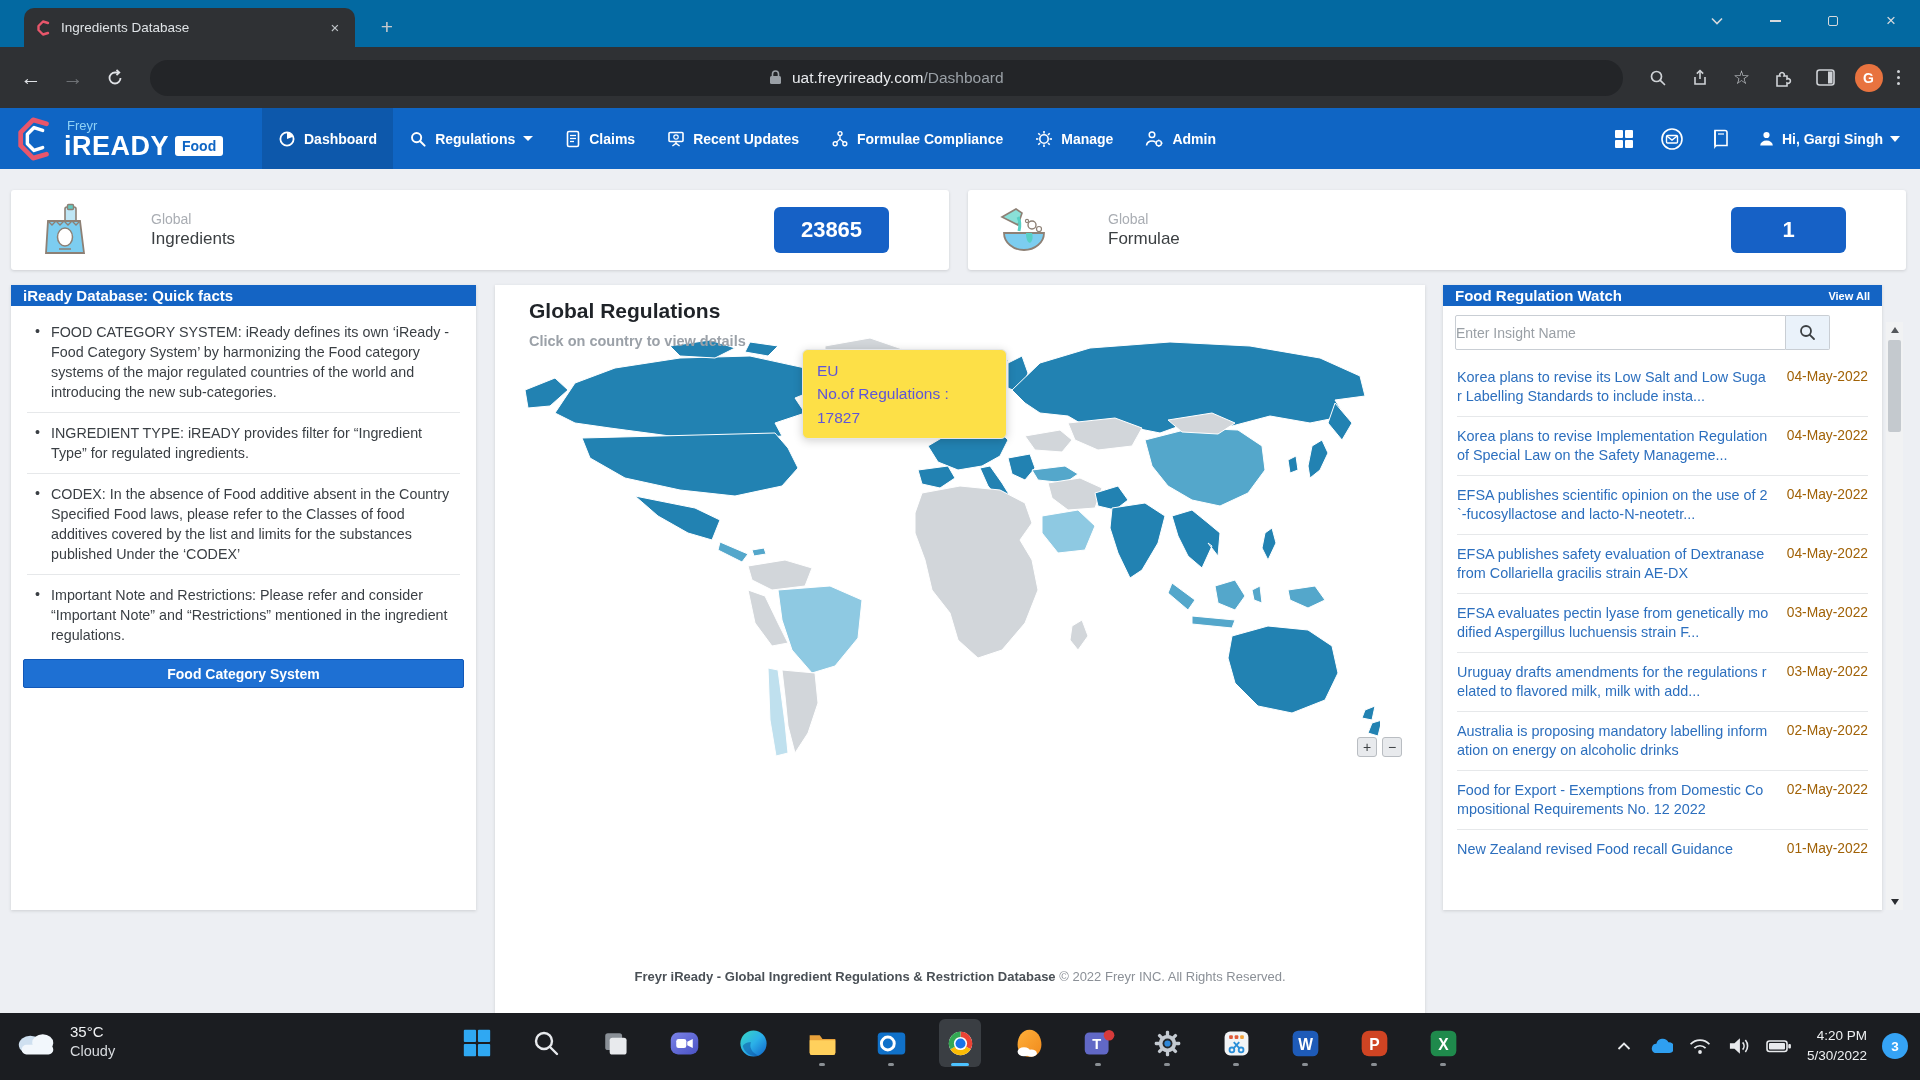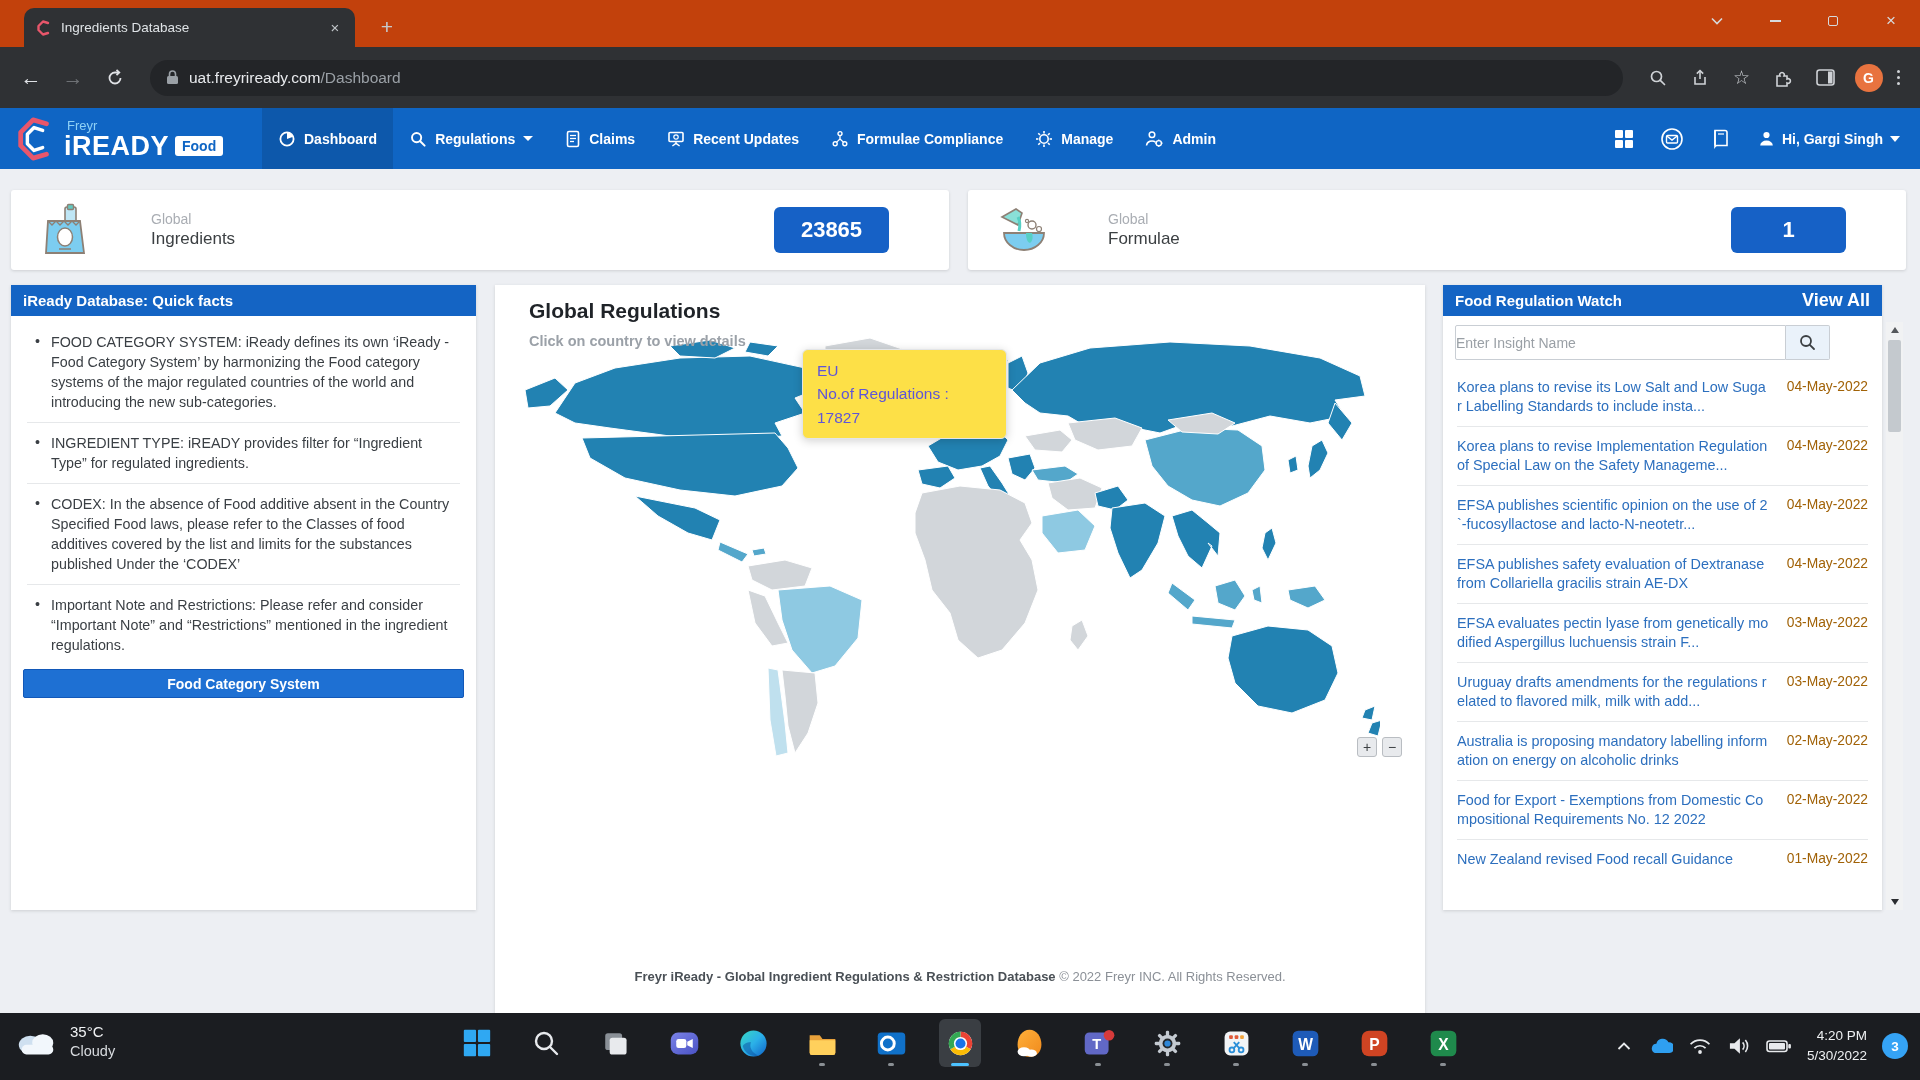--- a/index.html
+++ b/index.html
@@ -1,40 +1,40 @@
 <!DOCTYPE html>
 <html><head>
 <meta charset="utf-8">
 <style>
   * { margin:0; padding:0; box-sizing:border-box; }
   html,body { width:1920px; height:1080px; overflow:hidden; background:#101113;
               font-family:"Liberation Sans", sans-serif; }
   .screen { position:relative; width:1920px; height:1080px; }
 
   
-  .tabstrip { position:absolute; left:0; top:0; width:1920px; height:47px; background:#c2410c; }
+  .tabstrip { position:absolute; left:0; top:0; width:1920px; height:47px; background:#0369a1; }
   .tab { position:absolute; left:24px; top:8px; width:331px; height:39px; background:#2f3134;
          border-radius:10px 10px 0 0; display:flex; align-items:center; padding:0 10px 0 12px; }
   .tab-title { color:#dfe3e6; font-size:13.5px; flex:1; margin-left:9px; white-space:nowrap; overflow:hidden; }
   .tab-close { color:#c2c6ca; font-size:15px; width:20px; height:20px; display:flex; align-items:center; justify-content:center; border-radius:50%; }
   .newtab { position:absolute; left:372px; top:12px; width:30px; height:30px; color:#c6c9cc; font-size:21px;
             display:flex; align-items:center; justify-content:center; }
   .win-controls { position:absolute; right:0; top:0; height:42px; display:flex; align-items:center; }
   .wc { width:58px; height:42px; display:flex; align-items:center; justify-content:center; color:#d6d9dc; }
   .wc-min .bar { width:11px; height:1.5px; background:#d6d9dc; }
   .wc-max .box { width:10px; height:10px; border:1.5px solid #d6d9dc; border-radius:2px; }
   .wc-close { font-size:17px; }
 
   .urlrow { position:absolute; left:0; top:47px; width:1920px; height:61px; background:#2f3134;
             display:flex; align-items:center; padding:0 14px; }
   .navbtn { width:34px; height:34px; display:flex; align-items:center; justify-content:center;
             color:#dfe1e5; font-size:21px; margin-right:8px; }
   .navbtn.dim { color:#6e7175; }
   .omnibox { flex:1; height:36px; background:#232528; border-radius:18px; display:flex; align-items:center;
-             padding:0 16px; margin:0 10px; }
+             padding:0 16px; margin:0 10px;justify-content:center; }
   .omni-host { color:#e8eaed; font-size:15.5px; margin-left:10px; }
   .omni-path { color:#9aa0a6; font-size:15.5px; }
   .toolicon { width:34px; height:34px; display:flex; align-items:center; justify-content:center; margin-left:8px; color:#cfd2d6; }
   .avatar { width:28px; height:28px; border-radius:50%; background:#e8733f; color:#fff; font-size:14px; font-weight:bold;
             display:flex; align-items:center; justify-content:center; margin-left:12px; }
   .kebab { display:flex; flex-direction:column; gap:2.5px; margin:0 6px 0 14px; }
   .kebab span { width:3.5px; height:3.5px; border-radius:50%; background:#cfd2d6; }
 
   
   .mainnav { position:absolute; left:0; top:108px; width:1920px; height:61px; background:#0f65c4;
@@ -59,21 +59,21 @@
   .stat-card { flex:1; height:80px; background:#fff; border-radius:3px; box-shadow:0 1px 3px rgba(60,64,67,.18);
                display:flex; align-items:center; }
   .stat-icon { width:54px; height:54px; margin-left:28px; }
   .stat-labels { margin-left:58px; }
   .stat-top { color:#a9adb3; font-size:14px; }
   .stat-bottom { color:#3c4043; font-size:17px; margin-top:2px; }
   .stat-badge { margin-left:auto; margin-right:60px; min-width:115px; height:46px; background:#1661c6; border-radius:6px;
                 color:#fff; font-size:22px; font-weight:bold; display:flex; align-items:center; justify-content:center; padding:0 12px; }
 
   .panel { position:absolute; background:#fff; box-shadow:0 1px 3px rgba(60,64,67,.18); }
-  .panel-header { height:31px; background:#1464c4; color:#fff; font-size:15px; font-weight:bold;
+  .panel-header { height:21px; background:#1464c4; color:#fff; font-size:15px; font-weight:bold;
                   display:flex; align-items:center; padding:0 12px; }
 
   
   .panel-left { left:11px; top:116px; width:465px; height:625px; }
   .facts { padding:6px 16px 0 16px; }
   .fact { position:relative; padding:10px 2px 10px 24px; color:#3a3f44; font-size:14.3px; line-height:1.4;
           border-bottom:1px solid #e6e8ea; }
   .fact:last-child { border-bottom:none; }
   .fact::before { content:"•"; position:absolute; left:8px; top:9px; color:#3a3f44; }
   .fcs-btn { display:block; margin:4px 12px 0 12px; width:441px; height:29px; background:#1e70d3; border:1px solid #1258b8;
@@ -87,21 +87,21 @@
   .map-tooltip { position:absolute; left:307px; top:64px; width:205px; background:#fde047; border:1px solid #e3e5e8;
                  border-radius:6px; box-shadow:0 2px 10px rgba(0,0,0,.18); padding:9px 14px; z-index:4; }
   .tt-line { color:#5f55d8; font-size:15.5px; line-height:1.5; }
   .map-zoombtns { position:absolute; left:862px; top:452px; display:flex; gap:5px; z-index:4; }
   .zbtn { width:20px; height:20px; background:#e8eaed; border:1px solid #b9bdc2; border-radius:3px; color:#3c4043;
           font-size:14px; line-height:18px; text-align:center; cursor:pointer; }
 
   
   .panel-right { left:1443px; top:116px; width:439px; height:625px; }
   .pr-header { justify-content:space-between; }
-  .view-all { color:#fff; font-size:18px; font-weight:bold; cursor:pointer; }
+  .view-all { color:#fff; font-size:11px; font-weight:bold; cursor:pointer; }
   .search-row { display:flex; padding:9px 12px 8px 12px; }
   .search-input { width:331px; height:35px; border:1px solid #c9ced4; border-radius:2px 0 0 2px; padding:0 0;
                   font-size:14px; color:#3c4043; font-family:"Liberation Sans",sans-serif; }
   .search-input::placeholder { color:#9aa0a6; }
   .search-btn { width:44px; height:35px; background:#eaf2fa; border:1px solid #c9ced4; border-left:none;
                 border-radius:0 2px 2px 0; display:flex; align-items:center; justify-content:center; cursor:pointer; }
   .watch-list { padding:0 14px; }
   .watch-item { display:flex; align-items:flex-start; padding:10px 0; }
   .watch-item + .watch-item { border-top:1px solid #e6e8ea; }
   .wi-title { width:312px; color:#2c6fbe; font-size:14.4px; line-height:1.32; word-break:break-all; cursor:pointer; }

